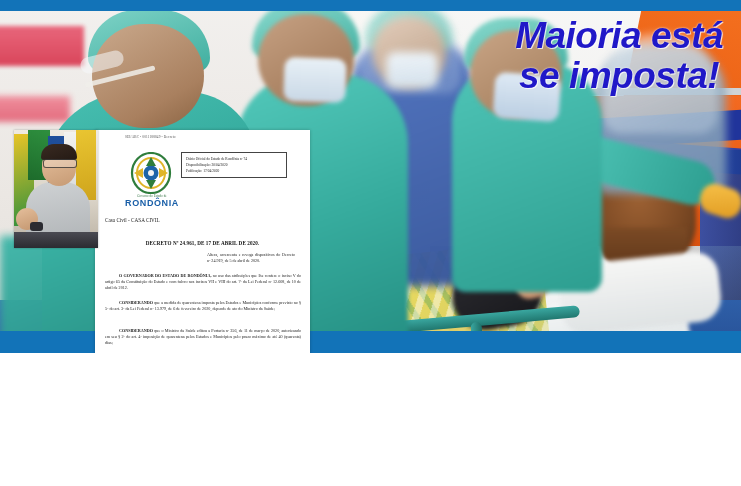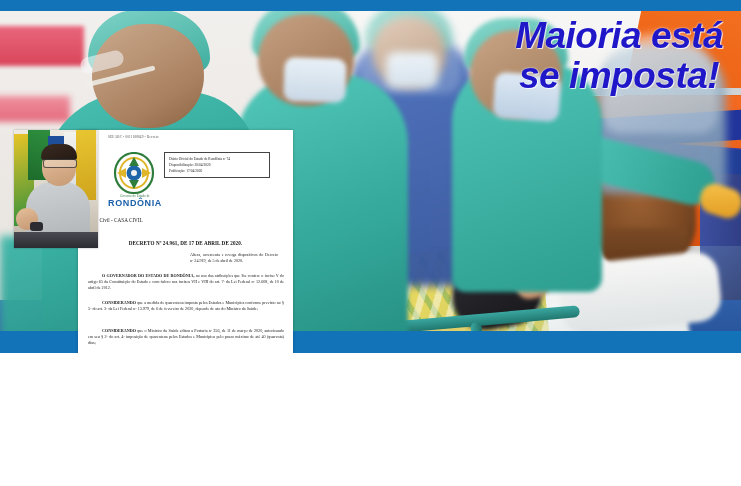--- a/index.html
+++ b/index.html
@@ -156,21 +156,21 @@
   .bar-bottom{bottom:0;height:22px;}
 
   
   .headline{position:absolute;right:18px;top:16px;z-index:50;text-align:center;
         font-family:"Liberation Sans",sans-serif;font-weight:bold;font-style:italic;
         font-size:37px;line-height:1.08;color:#2018c8;letter-spacing:-.5px;
         text-shadow:0 0 2px rgba(255,255,255,.9),1px 1px 0 rgba(255,255,255,.7);}
   .headline div{white-space:nowrap;}
 
   
-  .doc{position:absolute;left:78px;top:130px;width:215px;height:247px;z-index:45;
+  .doc{position:absolute;left:95px;top:130px;width:215px;height:247px;z-index:45;
         background:#ffffff;box-shadow:0 0 3px rgba(0,0,0,.25);
         font-family:"Liberation Serif",serif;color:#2a2a2a;overflow:hidden;}
   .doc-sei{position:absolute;left:30px;top:5px;font-size:3.4px;letter-spacing:.15px;color:#555;}
   .doc-brasao{position:absolute;left:34px;top:22px;width:44px;height:42px;}
   .doc-gov{position:absolute;left:22px;top:64px;width:70px;text-align:center;
         font-size:3.1px;color:#2f6f3e;letter-spacing:.1px;}
   .doc-rond{position:absolute;left:22px;top:68px;width:70px;text-align:center;
         font-family:"Liberation Sans",sans-serif;font-weight:bold;font-size:9px;
         color:#1a5fa8;letter-spacing:.6px;}
   .doc-box{position:absolute;left:86px;top:22px;width:106px;height:26px;

